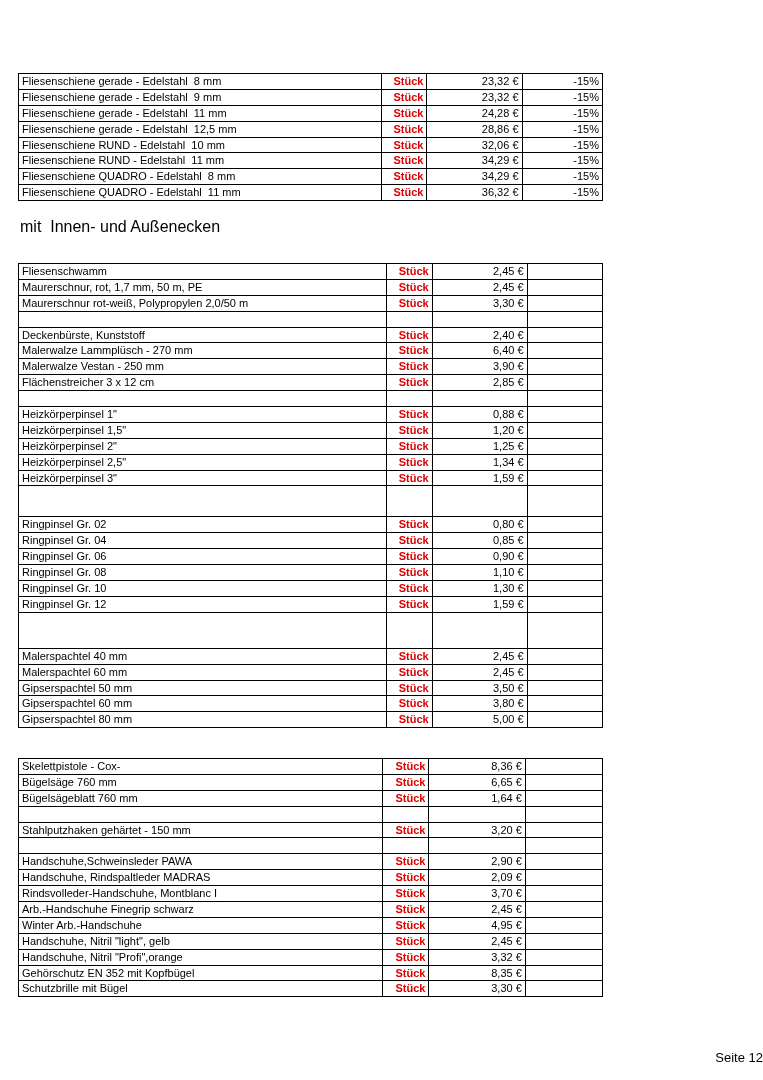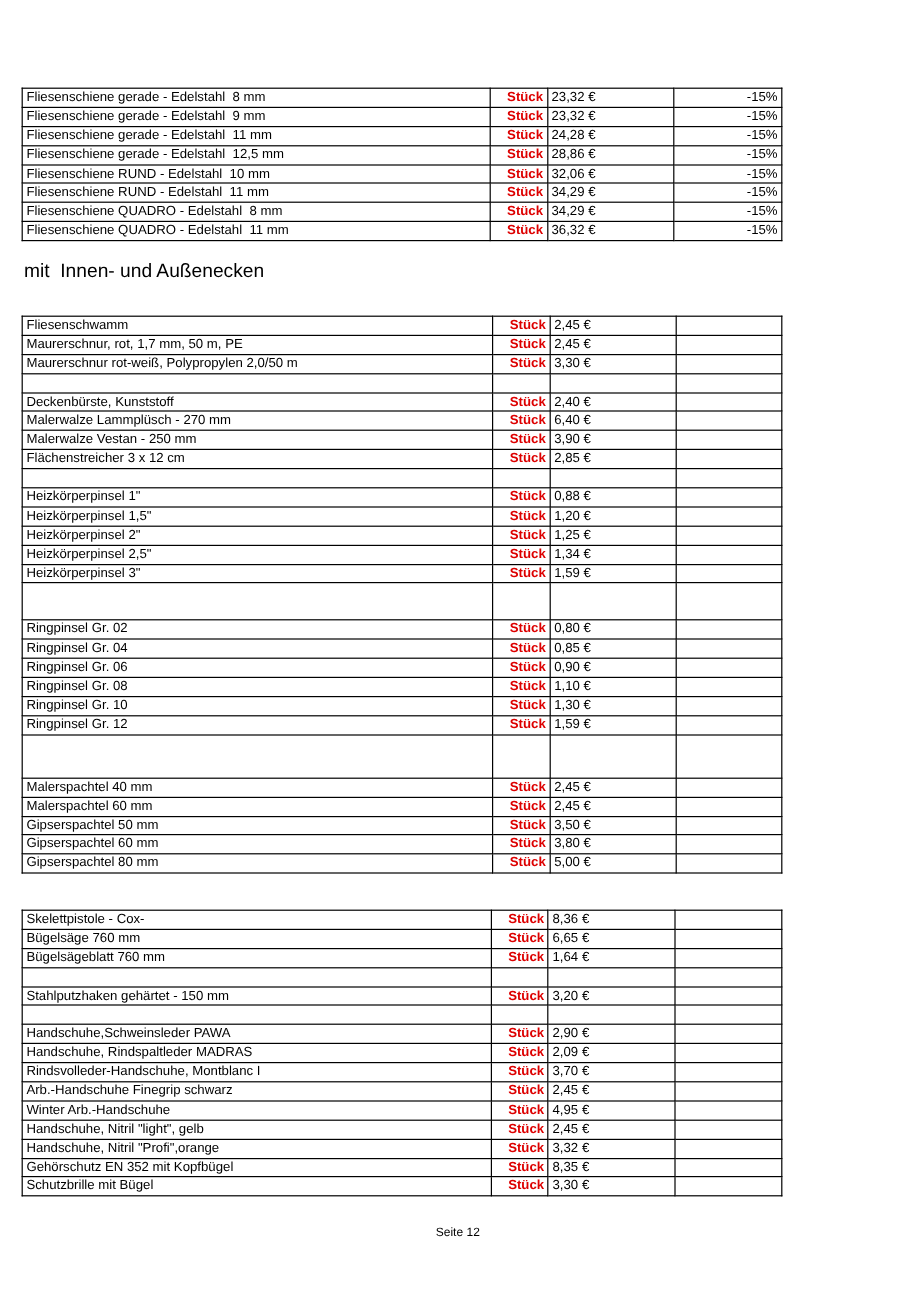--- a/index.html
+++ b/index.html
@@ -11,57 +11,57 @@
     height: 1080px;
     background: #ffffff;
     position: relative;
     font-family: "Liberation Sans", sans-serif;
     color: #000000;
     overflow: hidden;
   }
   .sheet {
     position: absolute;
     left: 0; top: 0;
-    width: 652px; height: 1080px;
+    width: 603px; height: 1080px;
     background: #ffffff;
   }
   table.price-table {
     position: absolute;
     left: 18px;
     border-collapse: collapse;
     table-layout: fixed;
   }
   table.price-table td {
     border: 1px solid #000000;
     font-size: 11px;
     line-height: 13px;
     height: 14.9px;
     padding: 0 3px;
     overflow: hidden;
     white-space: pre;
     vertical-align: middle;
   }
   td.cell-name  { text-align: left; }
   td.cell-unit  { color: #dd0000; text-align: right; font-weight: bold; }
-  td.cell-price { text-align: left; padding-right: 4px; }
+  td.cell-price { text-align: right; padding-right: 4px; }
   td.cell-disc  { text-align: right; padding-right: 4px; }
   .note {
     position: absolute;
     left: 20px;
     top: 218px;
     font-size: 16px;
     white-space: pre;
   }
   .footer {
     position: absolute;
     left: 0;
-    top: 1022px;
+    top: 1050px;
     width: 763px;
-    text-align: center;
-    font-size: 10px;
+    text-align: right;
+    font-size: 13px;
   }
 </style>
 </head>
 <body>
 
 <div class="sheet">
   <div id="tables-root">
       <table class="price-table" style="top: 73px;">
         <colgroup>
           <col style="width: 410px;">

